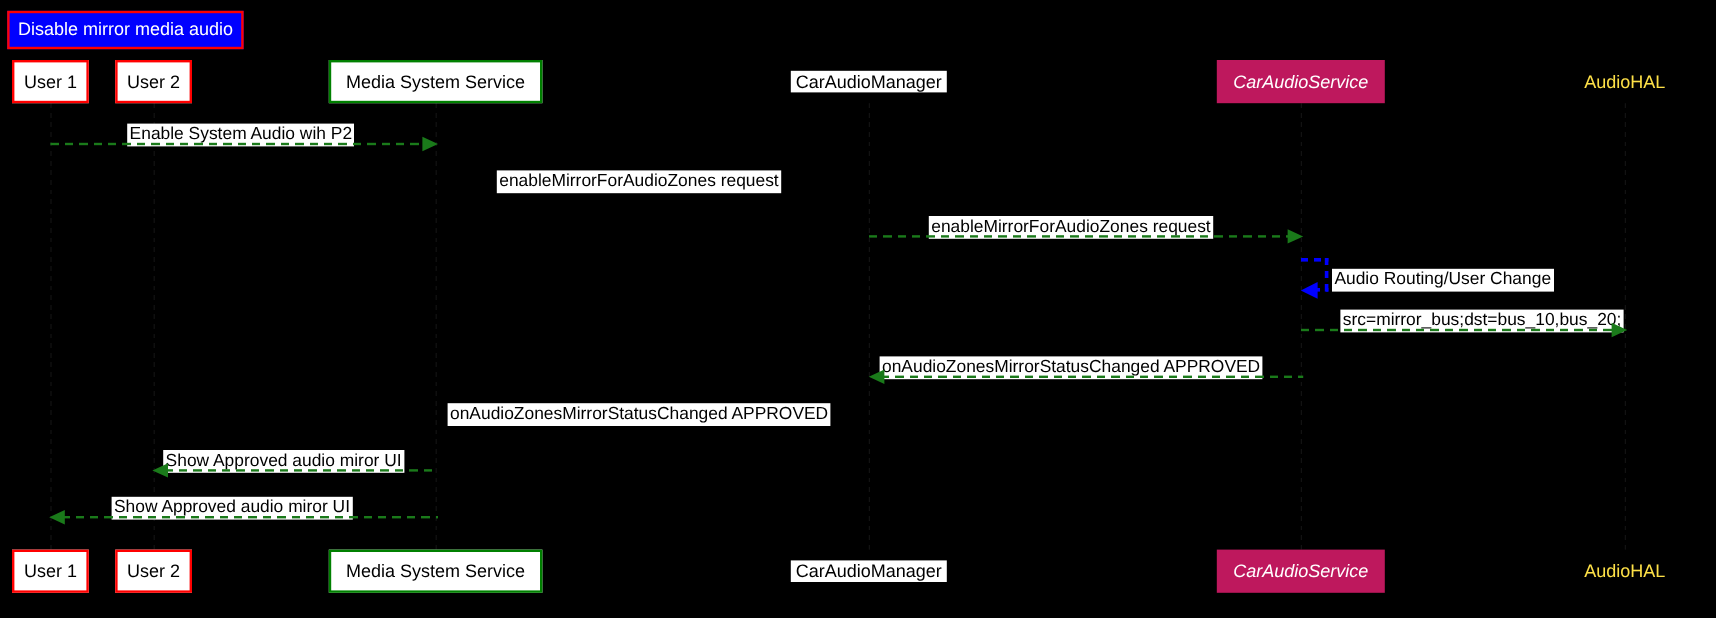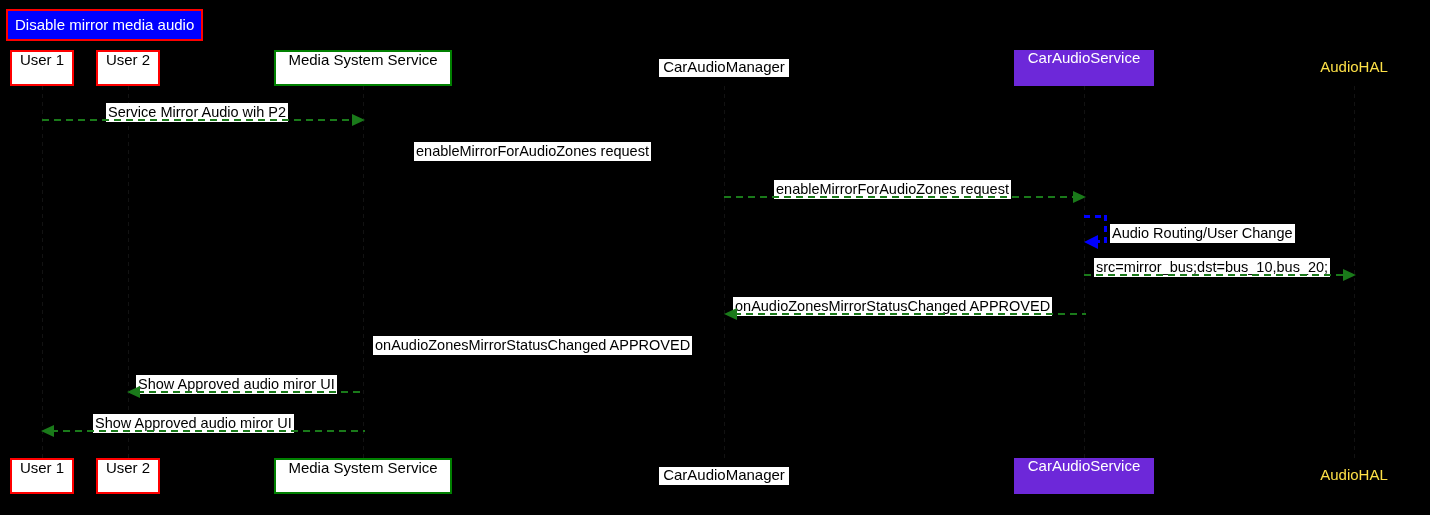--- a/index.html
+++ b/index.html
@@ -38,21 +38,21 @@
       to bottom,
       #121212 0px, #121212 4px,
       transparent 4px, transparent 8px);
   }
 
   
   .participant {
     position: absolute;
     box-sizing: border-box;
     display: flex;
-    align-items: flex-start;
+    align-items: center;
     justify-content: center;
     font-size: 15px;
     line-height: 1;
     white-space: nowrap;
     height: 36px;
   }
   .participant.boxed-red {
     background: #ffffff;
     border: 2px solid #ff0000;
     color: #000000;
@@ -61,22 +61,23 @@
     background: #ffffff;
     border: 2px solid #008000;
     color: #000000;
   }
   .participant.plain-white {
     background: #ffffff;
     color: #000000;
     height: 18px;
   }
   .participant.filled-blue {
-    background: #6d28d9;
+    background: #be185d;
     color: #ffffff;
+    font-style: italic;
   }
   .participant.plain-dark {
     background: transparent;
     color: #fde047;
     height: 18px;
   }
 
   
   .msg-label {
     position: absolute;
@@ -180,39 +181,39 @@
       </div>
       <div class="participant filled-blue" style="left: 1014px; width: 140px; top: 50px;">
         <span>CarAudioService</span>
       </div>
       <div class="participant plain-dark" style="left: 1315px; width: 78px; top: 59px;">
         <span>AudioHAL</span>
       </div>
     </div>
 
   <div id="messages">
-      <div class="msg-label" style="left: 106px; top: 103px;">Service Mirror Audio wih P2</div>
+      <div class="msg-label" style="left: 106px; top: 103px;">Enable System Audio wih P2</div>
       <div class="arrow right" style="--c: #1a7a1a; left: 42px; width: 323px; top: 114px;">
         <div class="shaft"></div>
         <div class="head"></div>
       </div>
       <div class="msg-label" style="left: 414px; top: 142px;">enableMirrorForAudioZones request</div>
       <div class="msg-label" style="left: 774px; top: 180px;">enableMirrorForAudioZones request</div>
       <div class="arrow right" style="--c: #1a7a1a; left: 724px; width: 362px; top: 191px;">
         <div class="shaft"></div>
         <div class="head"></div>
       </div>
       <div class="msg-label" style="left: 1110px; top: 224px;">Audio Routing/User Change</div>
       <div class="selfloop" style="--c: #0000ff; left: 1084px; top: 215px; width: 27px; height: 36px;">
         <div class="seg" style="left: 0px; top: 0px; width: 23px;"></div>
         <div class="seg vert" style="left: 20px; top: 0px; height: 28px;"></div>
         <div class="seg" style="left: 10px; top: 25px; width: 13px;"></div>
         <div class="head" style="left: 0px; top: 20px;"></div>
       </div>
-      <div class="msg-label" style="left: 1094px; top: 258px;">src=mirror_bus;dst=bus_10,bus_20;</div>
+      <div class="msg-label" style="left: 1117px; top: 258px;">src=mirror_bus;dst=bus_10,bus_20;</div>
       <div class="arrow right" style="--c: #1a7a1a; left: 1084px; width: 272px; top: 269px;">
         <div class="shaft"></div>
         <div class="head"></div>
       </div>
       <div class="msg-label" style="left: 733px; top: 297px;">onAudioZonesMirrorStatusChanged APPROVED</div>
       <div class="arrow left" style="--c: #1a7a1a; left: 724px; width: 362px; top: 308px;">
         <div class="shaft"></div>
         <div class="head"></div>
       </div>
       <div class="msg-label" style="left: 373px; top: 336px;">onAudioZonesMirrorStatusChanged APPROVED</div>

